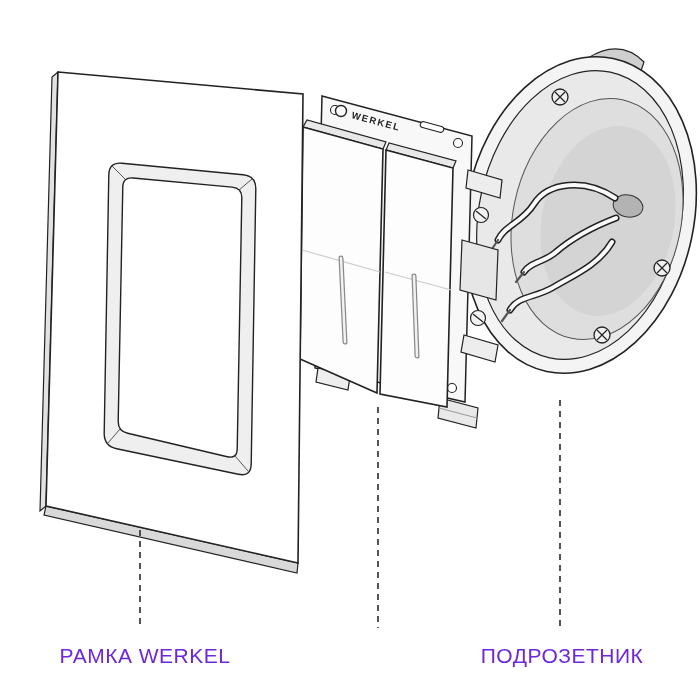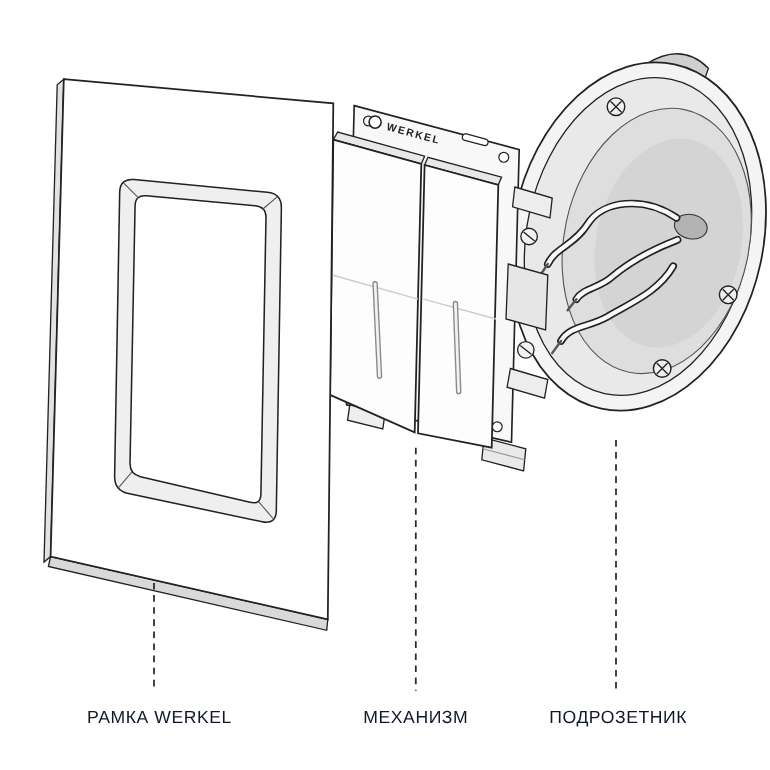--- a/index.html
+++ b/index.html
@@ -11,23 +11,23 @@
     font-family: "Liberation Sans", sans-serif;
     overflow: hidden;
   }
   .diagram-svg {
     position: absolute;
     inset: 0;
   }
   .part-label {
     position: absolute;
     transform: translateX(-50%);
-    font-size: 16px;
+    font-size: 21px;
     letter-spacing: 0.5px;
-    color: #0f172a;
+    color: #6d28d9;
     white-space: nowrap;
     top: 644px;
   }
   .label-frame { left: 145px; }
   .label-mechanism { left: 378px; }
   .label-box { left: 562px; }
 </style>
 </head>
 <body>
 
@@ -145,16 +145,15 @@
     </g>
 
     <g stroke="#2a2a2a" stroke-width="1.6" stroke-dasharray="6 5">
       <line x1="140" y1="530" x2="140" y2="628"></line>
       <line x1="378" y1="407" x2="378" y2="628"></line>
       <line x1="560" y1="400" x2="560" y2="628"></line>
     </g>
   </svg>
 
   <div class="part-label label-frame">РАМКА WERKEL</div>
-  <div class="part-label label-mechanism">МЕХАНИЗМ</div>
   <div class="part-label label-box">ПОДРОЗЕТНИК</div>
 
 </div>
 
 </body></html>

